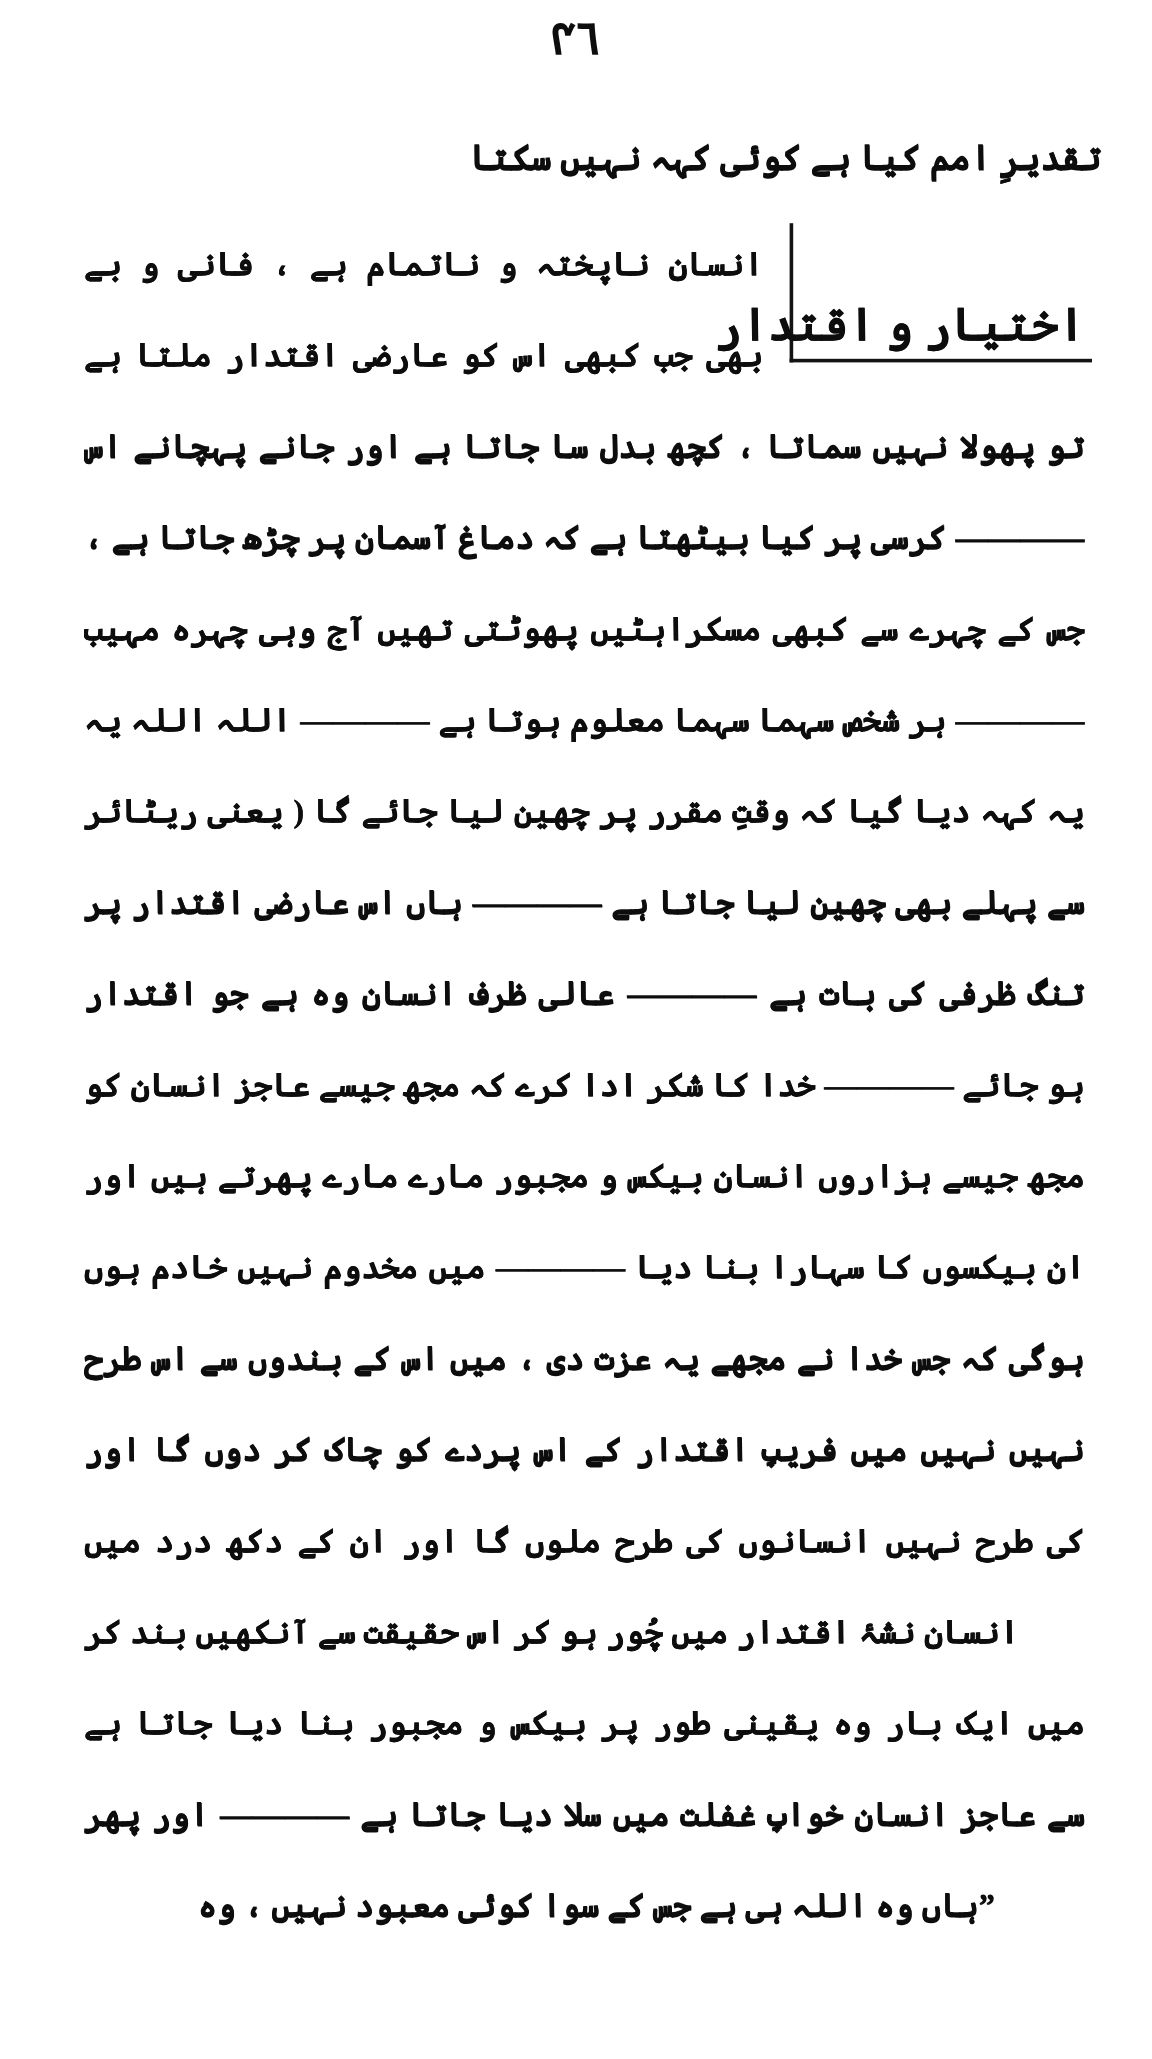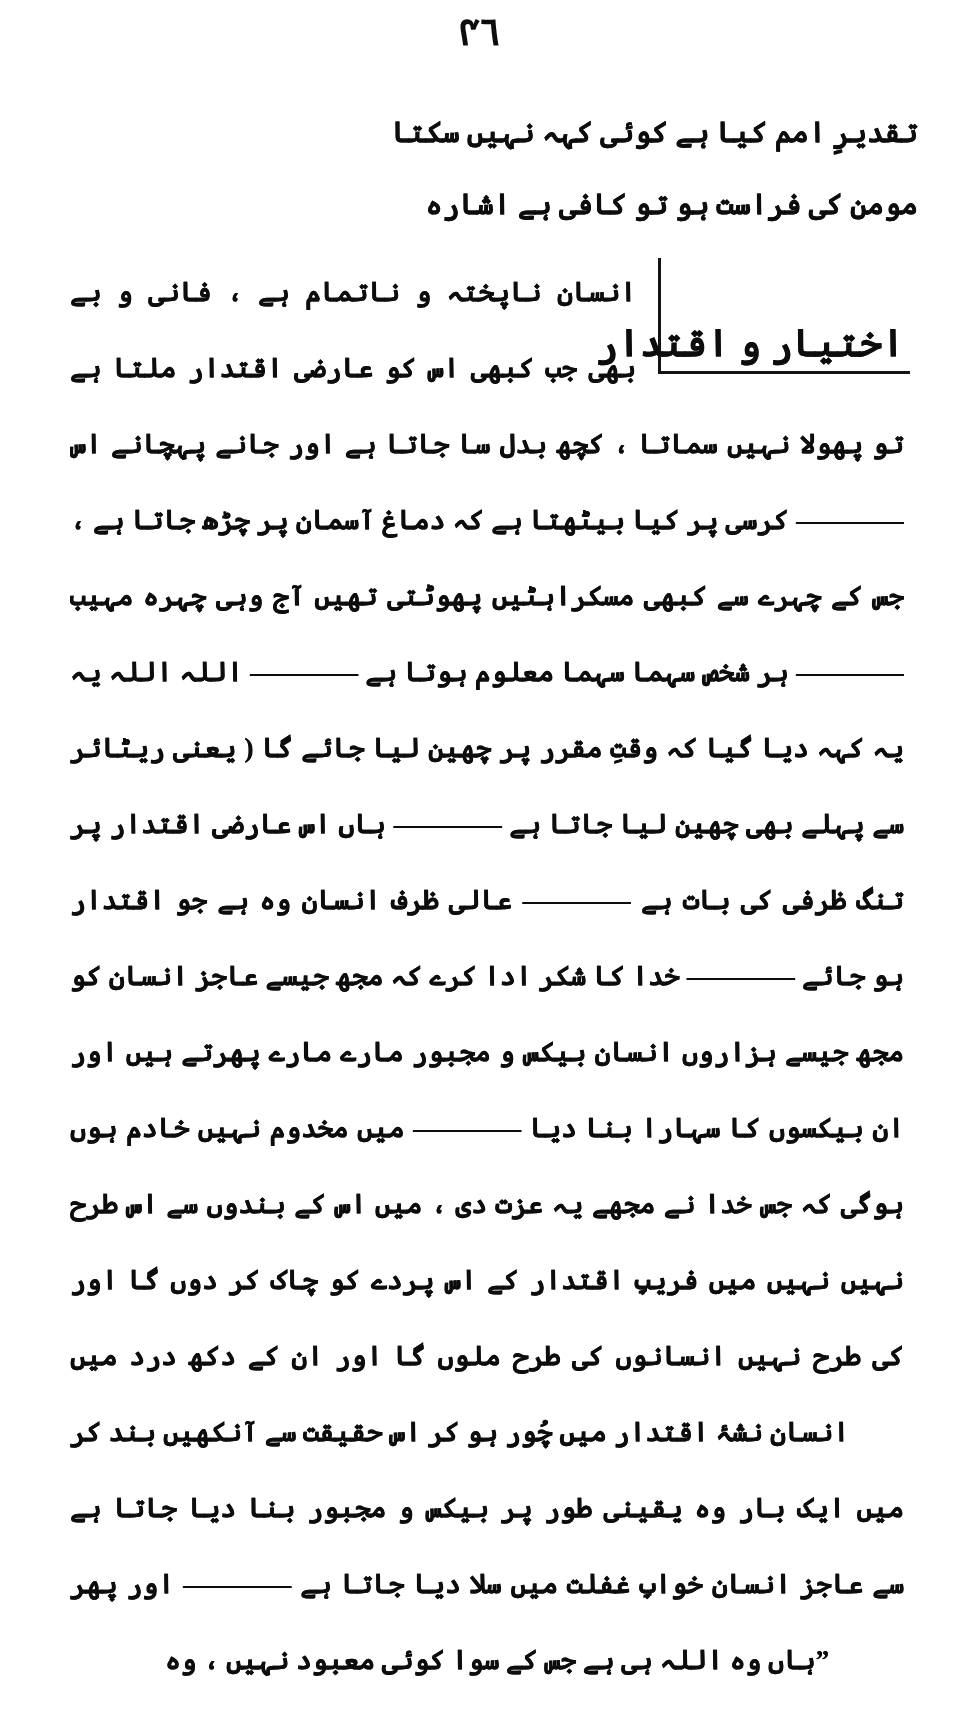--- a/index.html
+++ b/index.html
@@ -80,21 +80,20 @@
 </style>
 </head>
 <body>
 
 <div class="page">
 
   <div class="page-number">۴۶</div>
 
   <div class="epigraph">
     <div class="epigraph-line">تقدیرِ امم کیا ہے کوئی کہہ نہیں سکتا</div>
-    <div class="epigraph-line">مومن کی فراست ہو تو کافی ہے اشارہ</div>
   </div>
 
   <div class="body-text">
 
     <div class="heading-box">
       <span class="heading-text">اختیار و اقتدار</span>
     </div>
 
     <div class="text-line beside-heading">انسان ناپختہ و ناتمام ہے ، فانی و بے ثبات ہے ———— مگر پھر</div>
     <div class="text-line beside-heading">بھی جب کبھی اس کو عارضی اقتدار ملتا ہے اور کچھ قوت حاصل ہوتی ہے</div>

